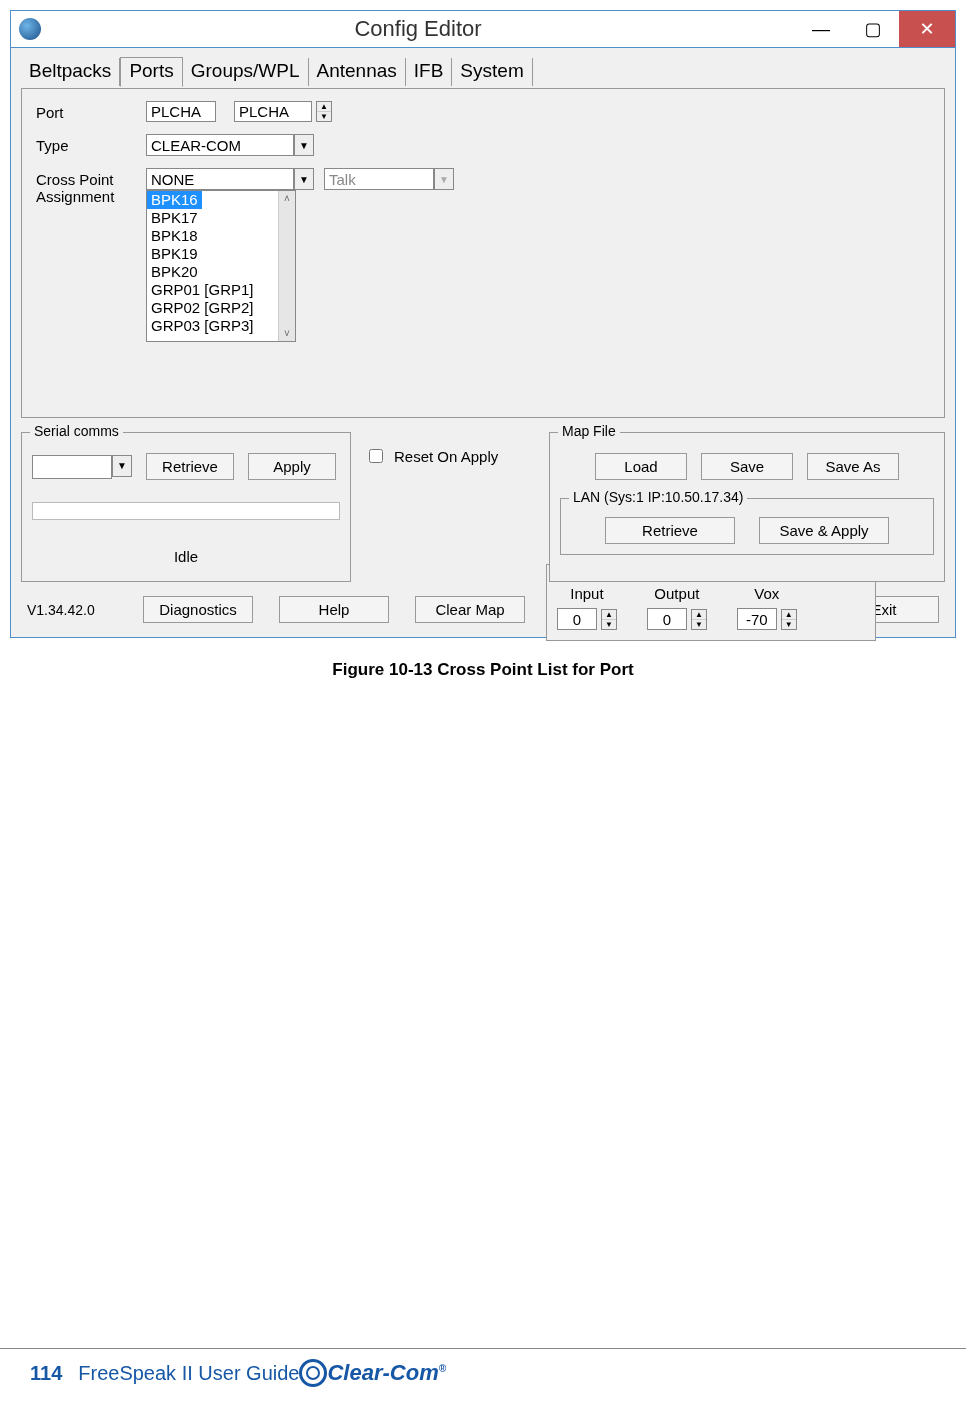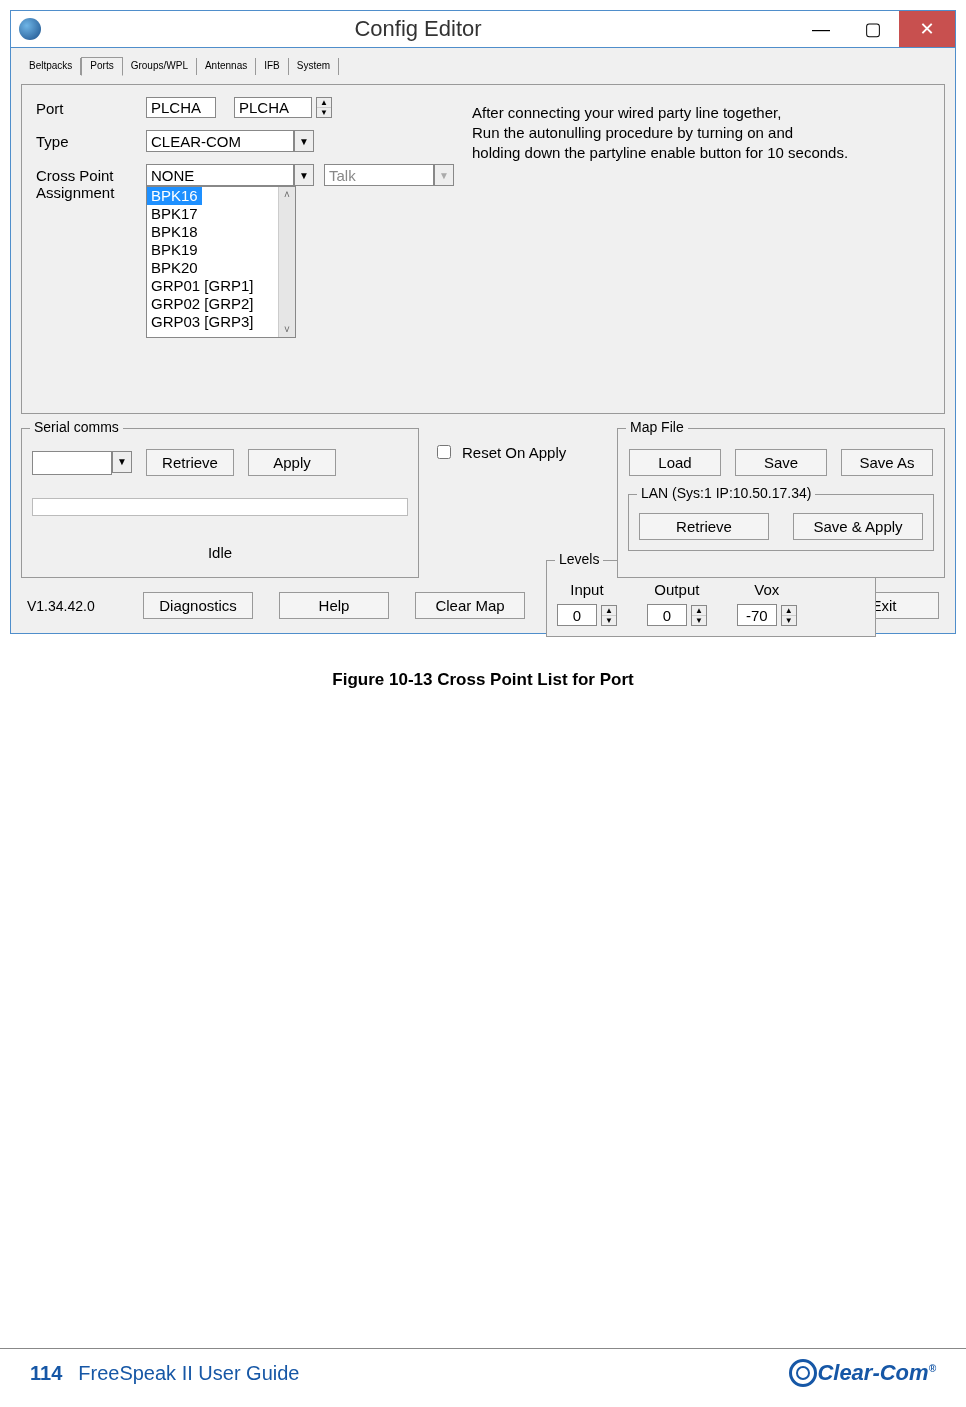--- a/index.html
+++ b/index.html
@@ -5,21 +5,21 @@
 html,body{margin:0;padding:0;font-family:Arial,Helvetica,sans-serif;background:#fff;color:#000}
 .page{width:966px;height:1407px;position:relative;box-sizing:border-box;padding:10px}
 .appwin{border:1px solid #4f8ecb;background:#f0f0f0}
 .titlebar{height:36px;background:#fff;display:flex;align-items:center;border-bottom:1px solid #4f8ecb;position:relative}
 .titlebar .appicon{margin-left:8px;width:22px;height:22px;border-radius:50%;background:radial-gradient(circle at 35% 35%,#6fb5e6,#1b4f8a)}
 .titlebar .title{flex:1;text-align:center;font-size:22px;color:#333}
 .titlebar .winbtns{display:flex;height:100%}
 .titlebar .winbtn{width:52px;display:flex;align-items:center;justify-content:center;font-size:18px}
 .titlebar .winbtn.close{background:#c8504f;color:#fff;width:56px}
 .content{padding:8px 10px 10px 10px;background:#f0f0f0}
-.tabstrip{display:flex;align-items:flex-end;font-size:10px;margin-bottom:9px}
+.tabstrip{display:flex;align-items:flex-end;font-size:19px;margin-bottom:2px}
 .tab{padding:2px 8px 4px 8px;border-right:1px solid #999}
 .tab.active{background:#f0f0f0;border:1px solid #999;border-bottom:1px solid #f0f0f0;position:relative;top:1px}
 .tabbody{border:1px solid #999;padding:12px 14px 8px 14px;background:#f0f0f0;position:relative;height:330px;box-sizing:border-box}
 .row{display:flex;align-items:flex-start;margin-bottom:12px}
 .lbl{width:110px;font-size:15px;padding-top:3px}
 .txt{background:#fff;border:1px solid #888;font-size:15px;padding:1px 4px;box-sizing:border-box}
 .ddarrow{width:18px;height:20px;background:#eee;border:1px solid #888;display:inline-flex;align-items:center;justify-content:center;font-size:10px;vertical-align:top}
 .spin{display:inline-flex;flex-direction:column;border:1px solid #888;margin-left:4px}
 .spin span{font-size:8px;line-height:9px;padding:0 3px;background:#eee;border-bottom:1px solid #ccc;text-align:center}
 .spin span:last-child{border-bottom:none}
@@ -36,42 +36,42 @@
 .talkwrap .ddarrow{color:#aaa}
 .helptext{position:absolute;left:450px;top:18px;font-size:15px;line-height:20px}
 .levels{position:absolute;left:510px;top:210px;border:1px solid #999;padding:24px 16px 14px 16px;width:330px;box-sizing:border-box}
 .levels .legend,.fieldset .legend{position:absolute;top:-10px;left:8px;background:#f0f0f0;padding:0 4px;font-size:14px}
 .levels .cols{display:flex;gap:30px}
 .levels .col{text-align:center;font-size:15px}
 .numbox{display:inline-flex;align-items:center;margin-top:6px}
 .numbox .txt{width:40px;height:22px;text-align:center}
 .lower{display:flex;gap:14px;margin-top:14px}
 .fieldset{position:relative;border:1px solid #999;padding:20px 10px 10px 10px;background:#f0f0f0;box-sizing:border-box}
-.serial{width:398px;height:150px}
+.serial{width:330px;height:150px}
 .btn{background:#f4f4f4;border:1px solid #999;font-size:15px;padding:4px 4px;text-align:center;display:inline-block;box-sizing:border-box}
 .serial .toprow{display:flex;gap:14px;align-items:center}
 .serial .txt2{background:#fff;border:1px solid #888;width:78px;height:22px}
 .serial .btn{width:88px}
 .serial .bar{border:1px solid #bbb;background:#fff;height:16px;margin-top:22px}
 .serial .idle{text-align:center;margin-top:28px;font-size:15px}
 .midcol{width:170px;padding-top:14px}
 .midcol label{font-size:15px;display:flex;align-items:center;gap:8px}
 .midcol input{width:14px;height:14px}
 .mapfile{flex:1}
 .mapfile .btn{width:92px}
 .mapfile .row1{display:flex;gap:14px;justify-content:center}
 .lan{position:relative;border:1px solid #999;margin-top:18px;padding:18px 10px 10px 10px}
 .lan .btn{width:130px}
 .lan .row1{display:flex;gap:24px;justify-content:center}
 .bottombar{display:flex;align-items:center;gap:26px;margin-top:14px;padding:0 6px 4px 6px}
 .bottombar .ver{font-size:14px;width:90px}
 .bottombar .btn{width:110px}
 .bottombar .sp{flex:1}
-.caption{text-align:center;font-weight:bold;font-size:17px;margin-top:36px}
-.footer{position:absolute;left:0;right:0;bottom:20px;border-top:1px solid #888;padding:10px 30px 0 30px;display:flex;align-items:center;justify-content:space-between}
+.caption{text-align:center;font-weight:bold;font-size:17px;margin-top:22px}
+.footer{position:absolute;left:0;right:0;bottom:20px;border-top:1px solid #888;padding:10px 30px 0 30px;display:flex;align-items:center;justify-content:flex-start}
 .footer .pg{color:#1657a6;font-weight:bold;font-size:20px;margin-right:16px}
 .footer .guide{color:#1657a6;font-size:20px}
 .footer .logo{display:flex;align-items:center;font-style:italic;font-weight:bold;color:#1657a6;font-size:22px}
 .footer .logoicon{width:22px;height:22px;border:3px solid #1657a6;border-radius:50%;position:relative}
 .footer .logoicon::after{content:"";position:absolute;inset:4px;border:2px solid #1657a6;border-radius:50%}
 .footer .tm{font-size:10px;vertical-align:super}
 </style>
 </head>
 <body>
 
@@ -141,25 +141,20 @@
                   </div>
               </div>
             </div>
             <div class="talkwrap">
               <input class="txt" disabled="" value="Talk" style="">
               <div class="ddarrow">▼</div>
             </div>
           </div>
         </div>
 
-        <div class="helptext">
-          <div>After connecting your wired party line together,</div>
-          <div>Run the autonulling procedure by turning on and</div>
-          <div>holding down the partyline enable button for 10 seconds.</div>
-        </div>
 
         <div class="levels fieldset">
           <div class="legend">Levels</div>
           <div class="cols">
             <div class="col">
               <div>Input</div>
               <div class="numbox">
                   <input class="txt" value="0" style="">
                   <div class="spin">
                     <span>▲</span>

